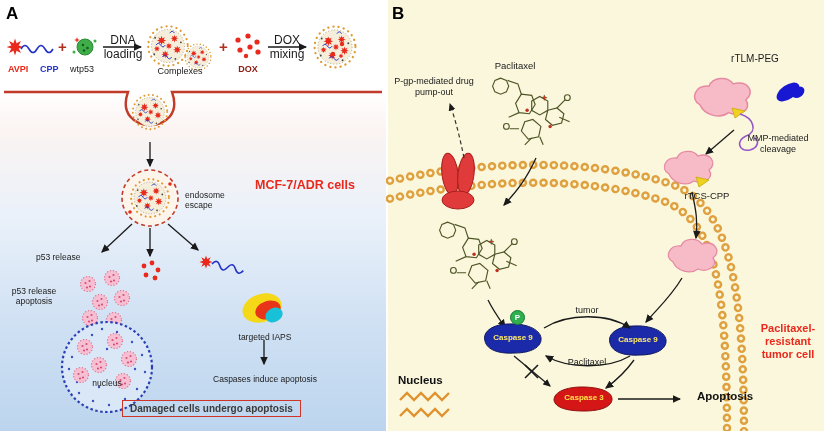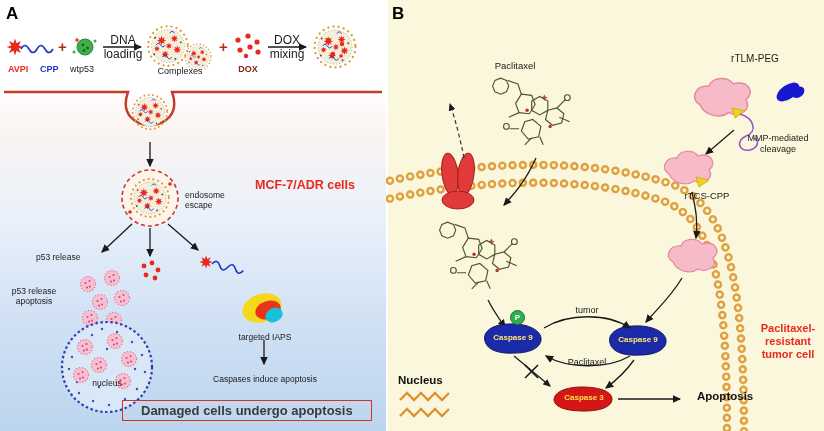--- a/index.html
+++ b/index.html
@@ -12,21 +12,21 @@
   svg{position:absolute;top:0;}
   .lbl{position:absolute;color:#1a1a1a;line-height:1.18;}
   .ctr{text-align:center;}
   .panel-letter{font-size:17px;font-weight:bold;color:#000;}
   .s75{font-size:12px;} .s85{font-size:8.5px;} .s9{font-size:9px;} .s95{font-size:9.5px;}
   .s10{font-size:10px;} .s11{font-size:11px;} .s115{font-size:11.5px;}
   .b{font-weight:bold;}
   .red{color:#E8291C;} .blue{color:#2535C8;} .plus{color:#B03020;font-size:15px;font-weight:bold;}
   .caspase-txt{font-size:8px;font-weight:bold;color:#FFE96B;text-align:center;}
   #damaged-box{position:absolute;left:122px;top:400px;border:1.5px solid #D03428;
-       padding:2px 18px;font-size:13px;font-weight:bold;color:#3a3a3a;background:rgba(255,255,255,0.0);}
+       padding:2px 7px;font-size:10px;font-weight:bold;color:#3a3a3a;background:rgba(255,255,255,0.0);}
   #p-circle{position:absolute;left:510px;top:310px;width:13px;height:13px;border-radius:50%;
        background:#2FAF4F;border:1px solid #187A33;color:#ffffff;font-size:8px;font-weight:bold;
        text-align:center;line-height:13px;}
 </style>
 </head>
 <body>
 
 <div id="fig">
 
   <div id="bgA" class="bg"></div>
@@ -283,20 +283,21 @@
   <div class="lbl b red ctr" style="left:240px;top:178px;width:130px;font-size:12.5px">MCF-7/ADR cells</div>
   <div class="lbl s85" style="left:185px;top:190px;width:48px">endosome escape</div>
   <div class="lbl s85" style="left:36px;top:252px;width:60px">p53 release</div>
   <div class="lbl s85 ctr" style="left:6px;top:286px;width:56px">p53 release apoptosis</div>
   <div class="lbl s85 ctr" style="left:230px;top:332px;width:70px">targeted IAPS</div>
   <div class="lbl s85 ctr" style="left:84px;top:378px;width:46px">nucleus</div>
   <div class="lbl s85 ctr" style="left:200px;top:374px;width:130px">Caspases induce apoptosis</div>
   <div id="damaged-box">Damaged cells undergo apoptosis</div>
 
   <div class="lbl panel-letter" style="left:392px;top:4px">B</div>
+  <div class="lbl s9 ctr" style="left:392px;top:76px;width:84px">P-gp-mediated drug pump-out</div>
   <div class="lbl s95 ctr" style="left:480px;top:60px;width:70px">Paclitaxel</div>
   <div class="lbl s10 ctr" style="left:718px;top:53px;width:74px">rTLM-PEG</div>
   <div class="lbl s9 ctr" style="left:738px;top:133px;width:80px">MMP-mediated cleavage</div>
   <div class="lbl s95 ctr" style="left:672px;top:190px;width:70px">rTCS-CPP</div>
   <div class="lbl s11 b red ctr" style="left:752px;top:322px;width:72px">Paclitaxel-resistant tumor cell</div>
   <div class="lbl s9 ctr" style="left:557px;top:305px;width:60px">tumor</div>
   <div class="lbl s9 ctr" style="left:552px;top:357px;width:70px">Paclitaxel</div>
   <div class="lbl caspase-txt" style="left:478px;top:333px;width:70px">Caspase 9</div>
   <div class="lbl caspase-txt" style="left:603px;top:335px;width:70px">Caspase 9</div>
   <div id="p-circle">P</div>

